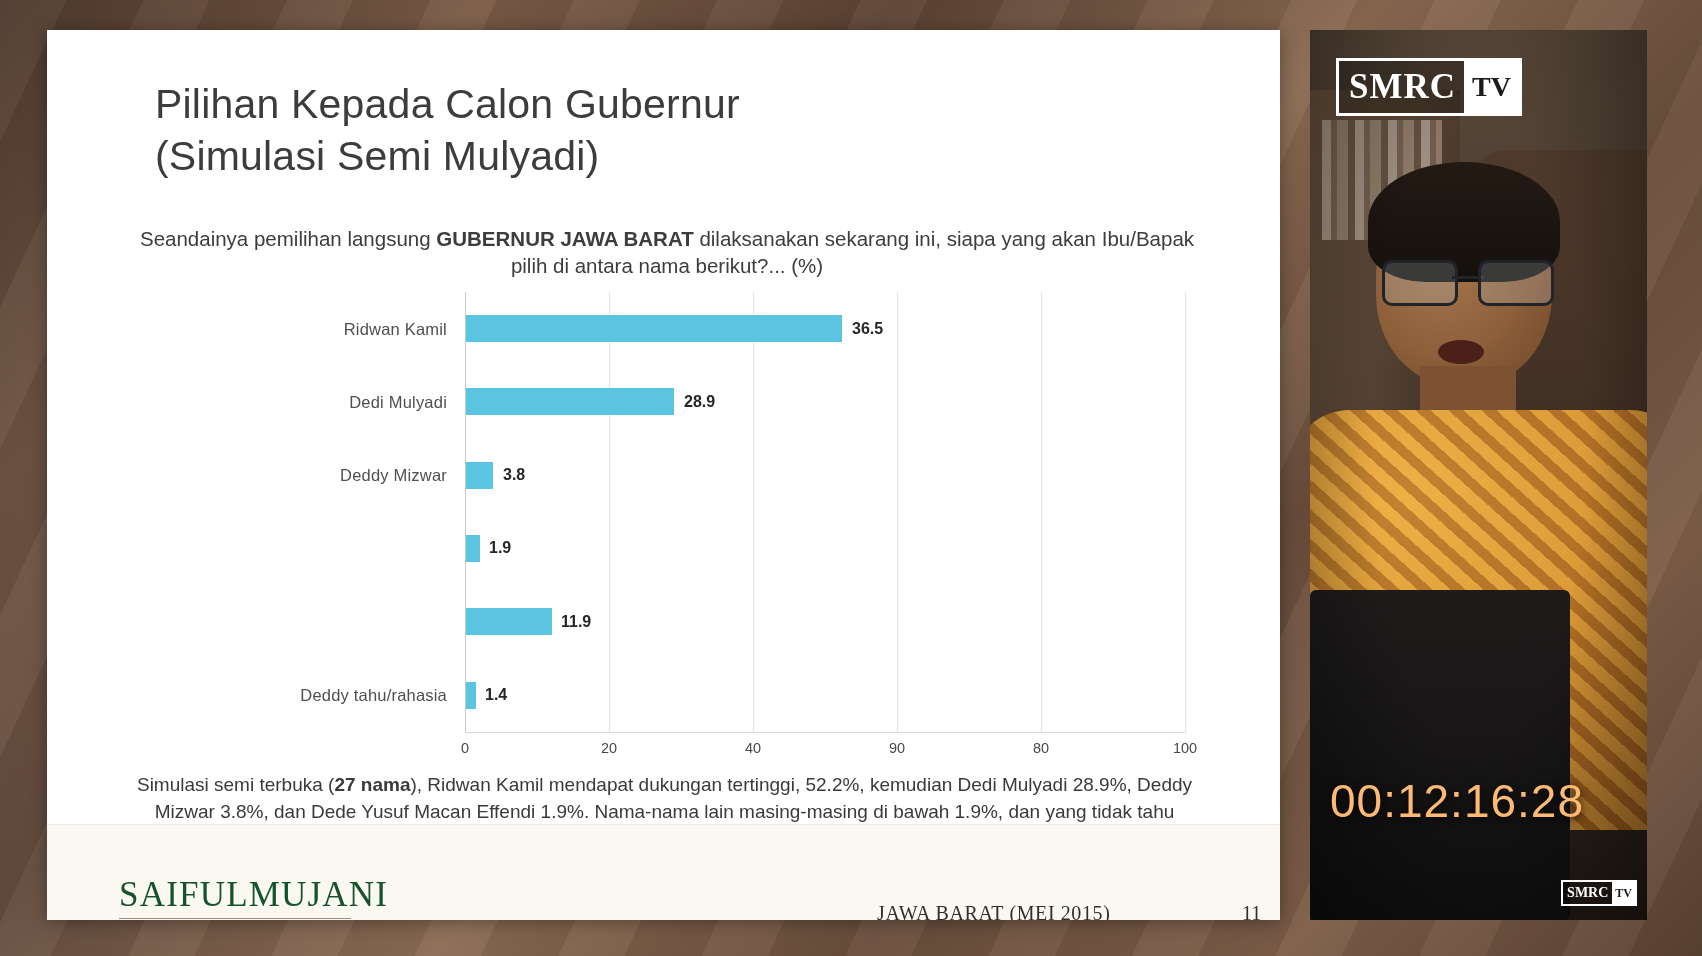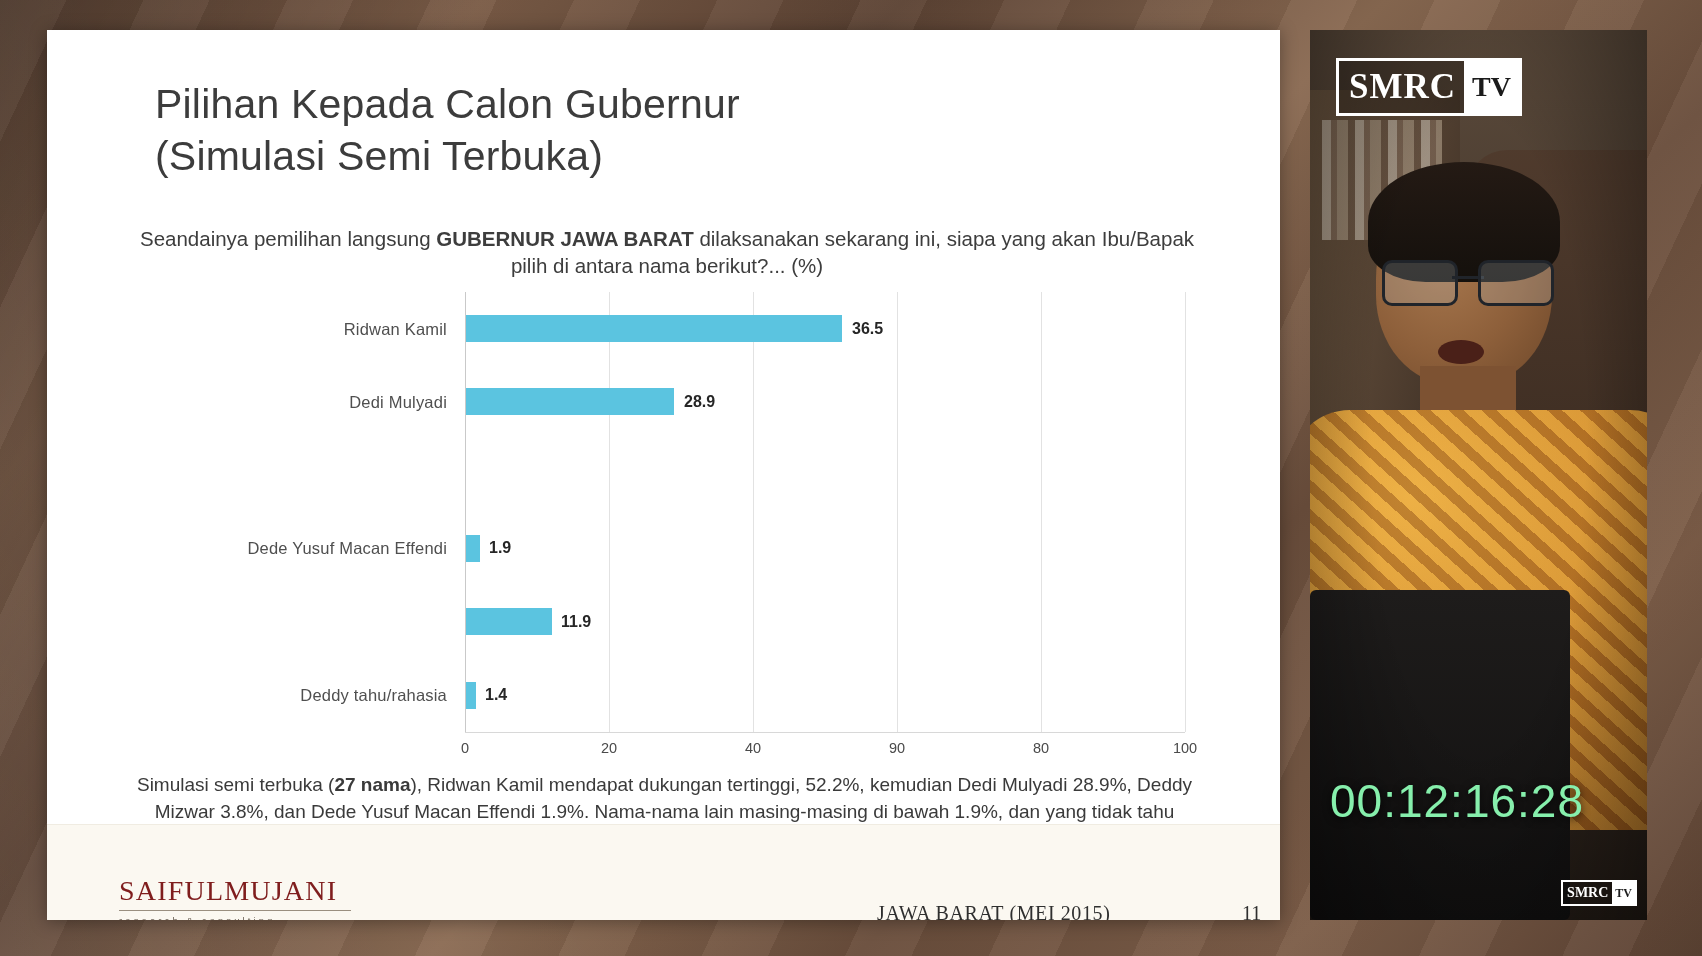--- a/index.html
+++ b/index.html
@@ -183,23 +183,23 @@
 
   
   .logo {
     position: absolute;
     left: 72px;
     top: 845px;
     width: 250px;
   }
   .logo-main {
     font-family: "Liberation Serif", serif;
-    font-size: 28px;
+    font-size: 35px;
     letter-spacing: 1.2px;
-    color: #7f1d1d;
+    color: #14532d;
   }
   .logo-rule {
     margin-top: 3px;
     height: 1px;
     background: #9a8f80;
     width: 232px;
   }
   .logo-sub {
     margin-top: 4px;
     font-size: 9.5px;
@@ -360,21 +360,21 @@
     font-weight: 700;
     padding: 0 8px;
     display: flex;
     align-items: center;
   }
   .timecode {
     position: absolute;
     left: 20px;
     bottom: 92px;
     font-size: 46px;
-    color: #86efac;
+    color: #fdba74;
     letter-spacing: 1px;
     text-shadow: 0 2px 8px rgba(0,0,0,0.8);
     font-family: "Liberation Sans", sans-serif;
   }
   .smrc-bug {
     position: absolute;
     right: 10px;
     bottom: 14px;
     display: flex;
     align-items: stretch;
@@ -404,21 +404,21 @@
 </head>
 <body>
 
 <div class="stage">
 
   <div class="slide">
     <div class="slide-body">
 
       <div class="slide-title">
         <div>Pilihan Kepada Calon Gubernur</div>
-        <div>(Simulasi Semi Terbuka)</div>
+        <div>(Simulasi Semi Mulyadi)</div>
       </div>
 
       <div class="question">
         <span>Seandainya pemilihan langsung </span><b>GUBERNUR JAWA BARAT</b><span> dilaksanakan sekarang ini, siapa yang akan Ibu/Bapak pilih di antara nama berikut?... (%)</span>
       </div>
 
       <div class="chart">
 
         <div class="plot">
           <div class="axis-line"></div>
@@ -434,23 +434,27 @@
           <div class="bar" style="width:375.8px"></div>
           <div class="bar-value" style="left:697px">36.5</div>
         </div>
 
         <div class="bar-row" style="top:73.3px">
           <div class="cat-label">Dedi Mulyadi</div>
           <div class="bar" style="width:208.1px"></div>
           <div class="bar-value" style="left:529px">28.9</div>
         </div>
 
+        <div class="bar-row" style="top:146.6px">
+          <div class="cat-label">Deddy Mizwar</div>
+          <div class="bar" style="width:27.4px"></div>
+          <div class="bar-value" style="left:348px">3.8</div>
+        </div>
 
         <div class="bar-row" style="top:219.9px">
-          <div class="cat-label">Dede Yusuf Macan Effendi</div>
           <div class="bar" style="width:13.7px"></div>
           <div class="bar-value" style="left:334px">1.9</div>
         </div>
 
         <div class="bar-row" style="top:293.2px">
           <div class="bar" style="width:85.7px"></div>
           <div class="bar-value" style="left:406px">11.9</div>
         </div>
 
         <div class="bar-row" style="top:366.5px">

